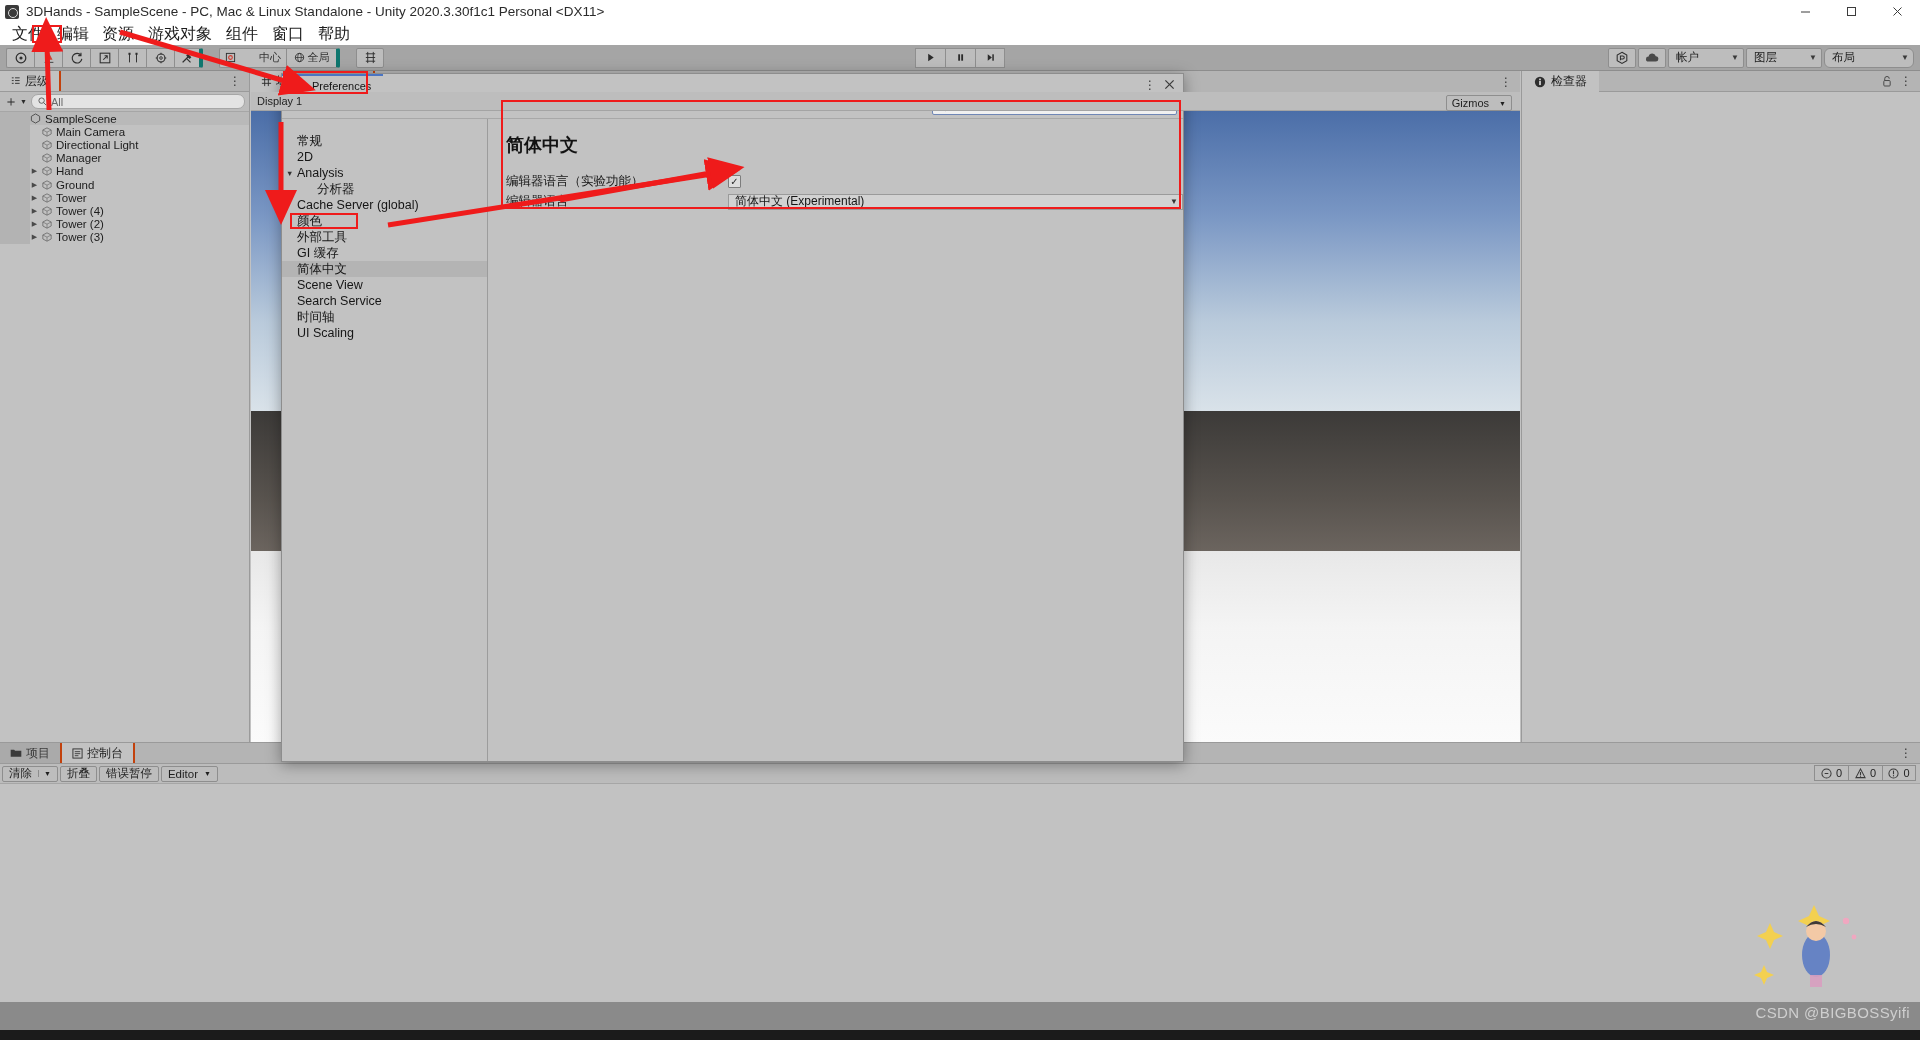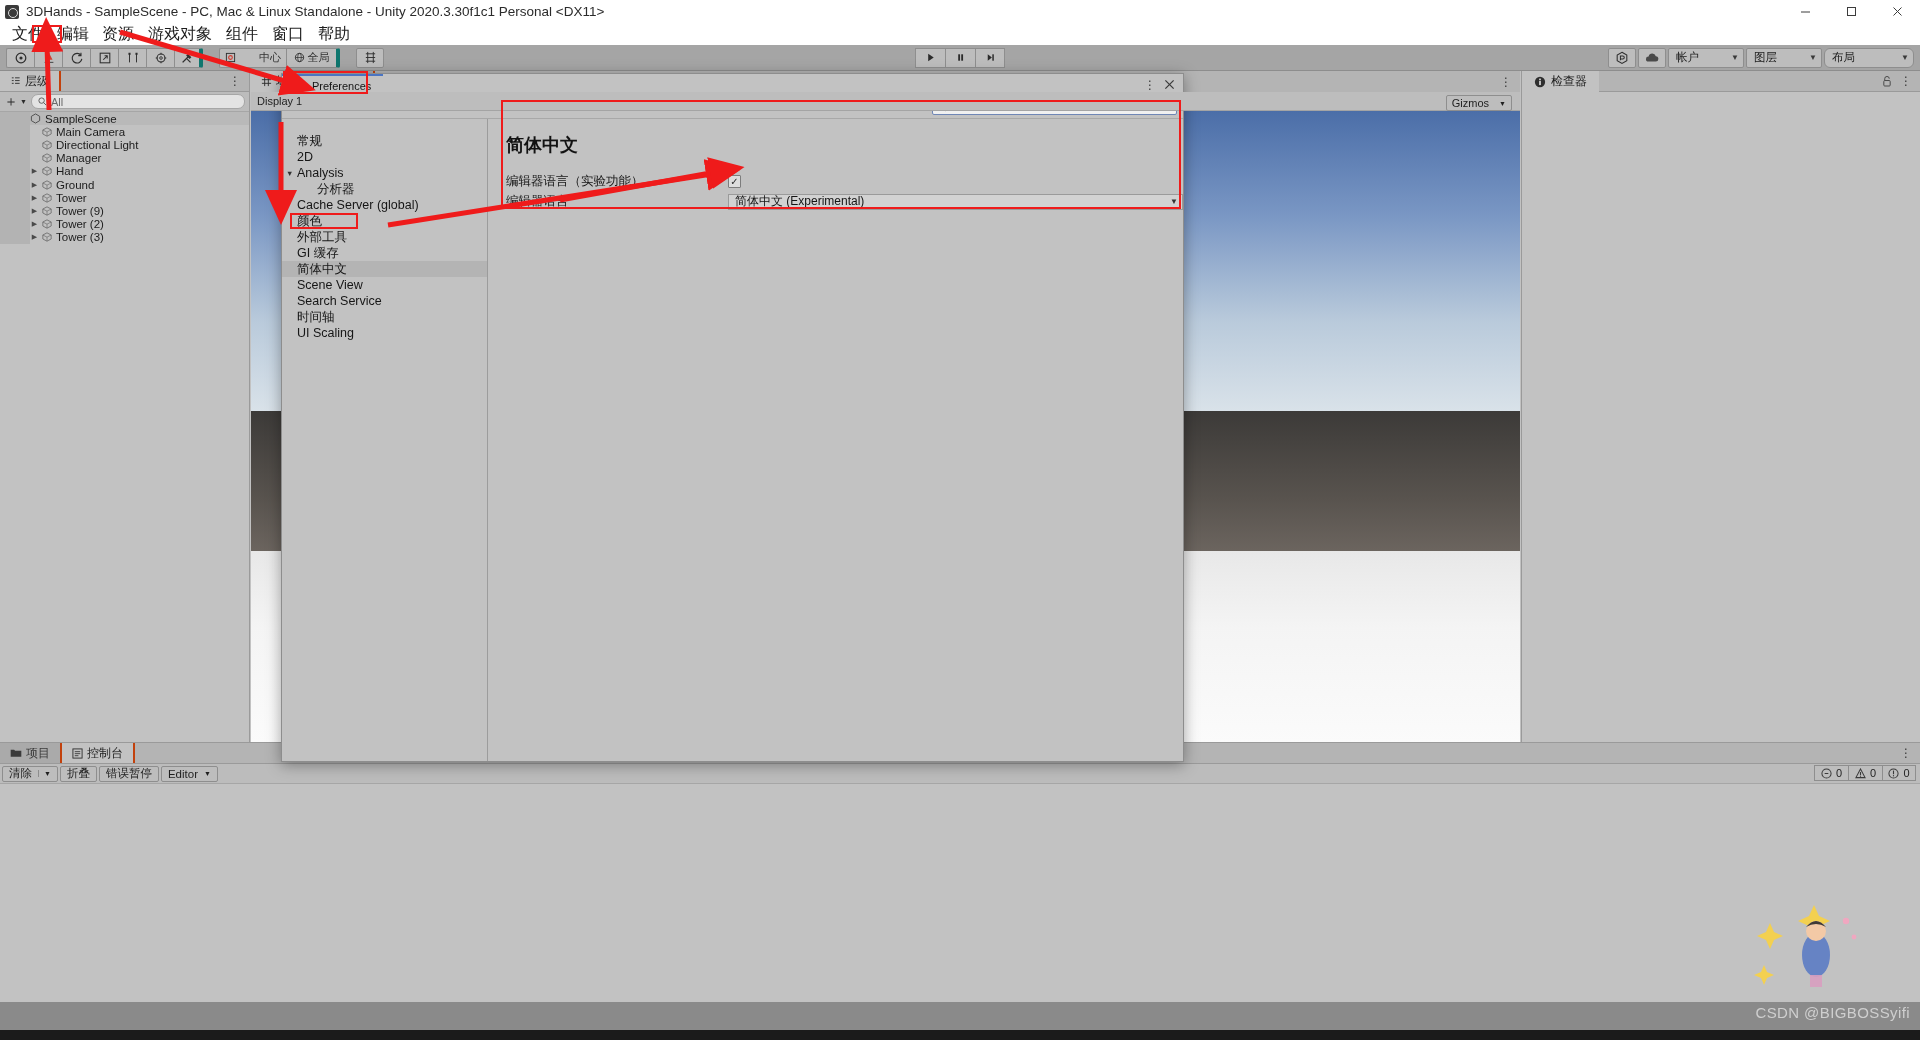--- a/index.html
+++ b/index.html
@@ -521,21 +521,21 @@
         </div>
         <div class="hrow">
           <span style="width: 29px;"></span>
           <span class="tri">▶</span>
           <span class="go-ico">
             <svg width="10" height="10" viewBox="0 0 12 12">
               <path d="M6 1 L11 3.6 V8.4 L6 11 L1 8.4 V3.6 Z" fill="none" stroke="#6a6a6a" stroke-width="1"></path>
               <path d="M1 3.6 L6 6.2 L11 3.6 M6 6.2 V11" fill="none" stroke="#6a6a6a" stroke-width="0.8"></path>
             </svg>
           </span>
-          <span style="margin-left: 3px;">Tower (9)</span>
+          <span style="margin-left: 3px;">Tower (4)</span>
         </div>
         <div class="hrow">
           <span style="width: 29px;"></span>
           <span class="tri">▶</span>
           <span class="go-ico">
             <svg width="10" height="10" viewBox="0 0 12 12">
               <path d="M6 1 L11 3.6 V8.4 L6 11 L1 8.4 V3.6 Z" fill="none" stroke="#6a6a6a" stroke-width="1"></path>
               <path d="M1 3.6 L6 6.2 L11 3.6 M6 6.2 V11" fill="none" stroke="#6a6a6a" stroke-width="0.8"></path>
             </svg>
           </span>

